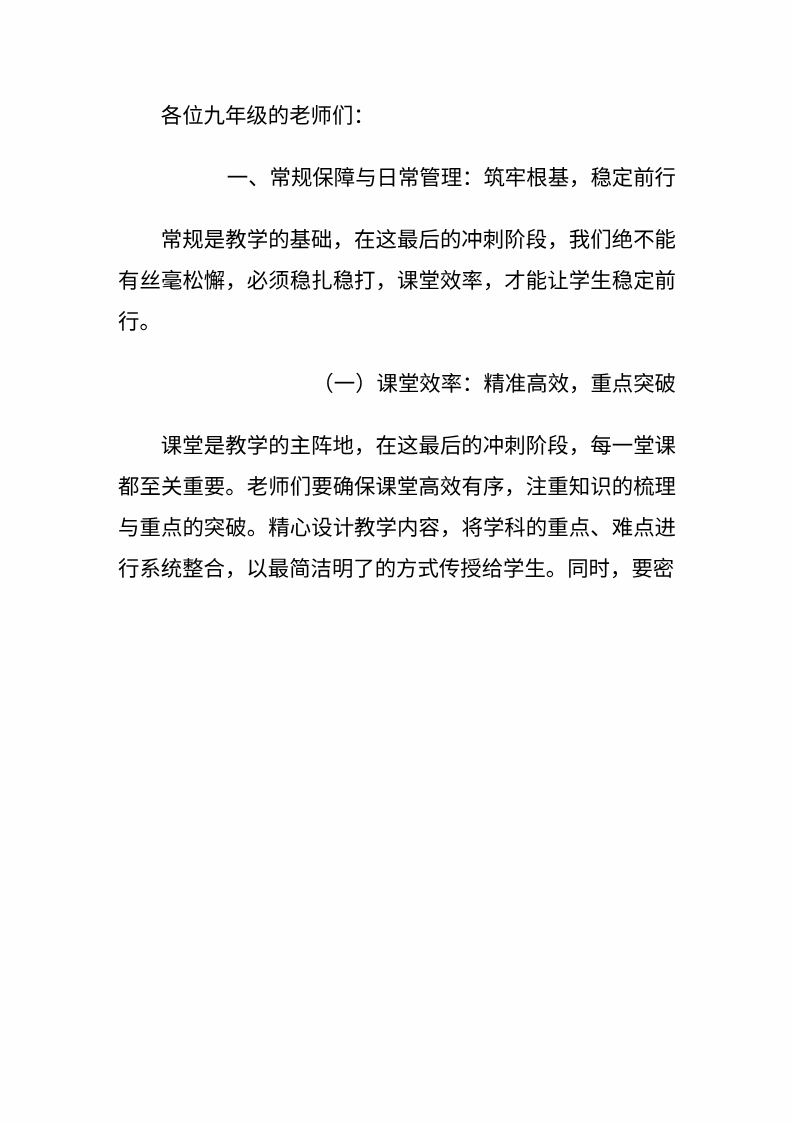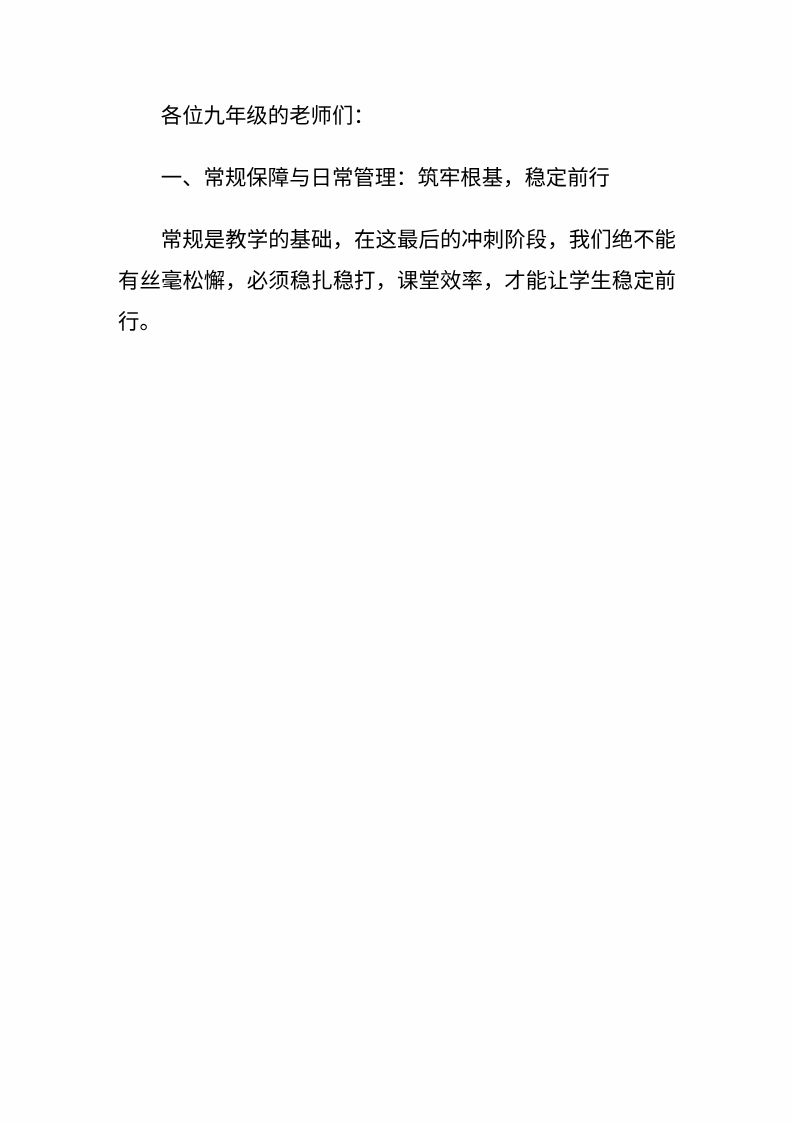--- a/index.html
+++ b/index.html
@@ -34,34 +34,36 @@
     word-break: break-all;
     overflow-wrap: break-word;
     font-weight: 400;
   }
   .para:last-child {
     margin-bottom: 0;
   }
   .heading {
     margin: 0 0 21px 0;
     text-indent: 2em;
-    text-align: left;
+    text-align: right;
     font-weight: 400;
   }
 </style>
 </head>
 <body>
 
 <div class="page">
   <div class="doc-body">
 
     <p class="para">各位九年级的老师们：</p>
 
 
 
     <p class="heading">一、常规保障与日常管理：筑牢根基，稳定前行</p>
 
     <p class="para">常规是教学的基础，在这最后的冲刺阶段，我们绝不能有丝毫松懈，必须稳扎稳打，课堂效率，才能让学生稳定前行。</p>
 
+    <p class="heading">（一）课堂效率：精准高效，重点突破</p>
 
+    <p class="para">课堂是教学的主阵地，在这最后的冲刺阶段，每一堂课都至关重要。老师们要确保课堂高效有序，注重知识的梳理与重点的突破。精心设计教学内容，将学科的重点、难点进行系统整合，以最简洁明了的方式传授给学生。同时，要密</p>
 
   </div>
 </div>
 
 </body></html>

